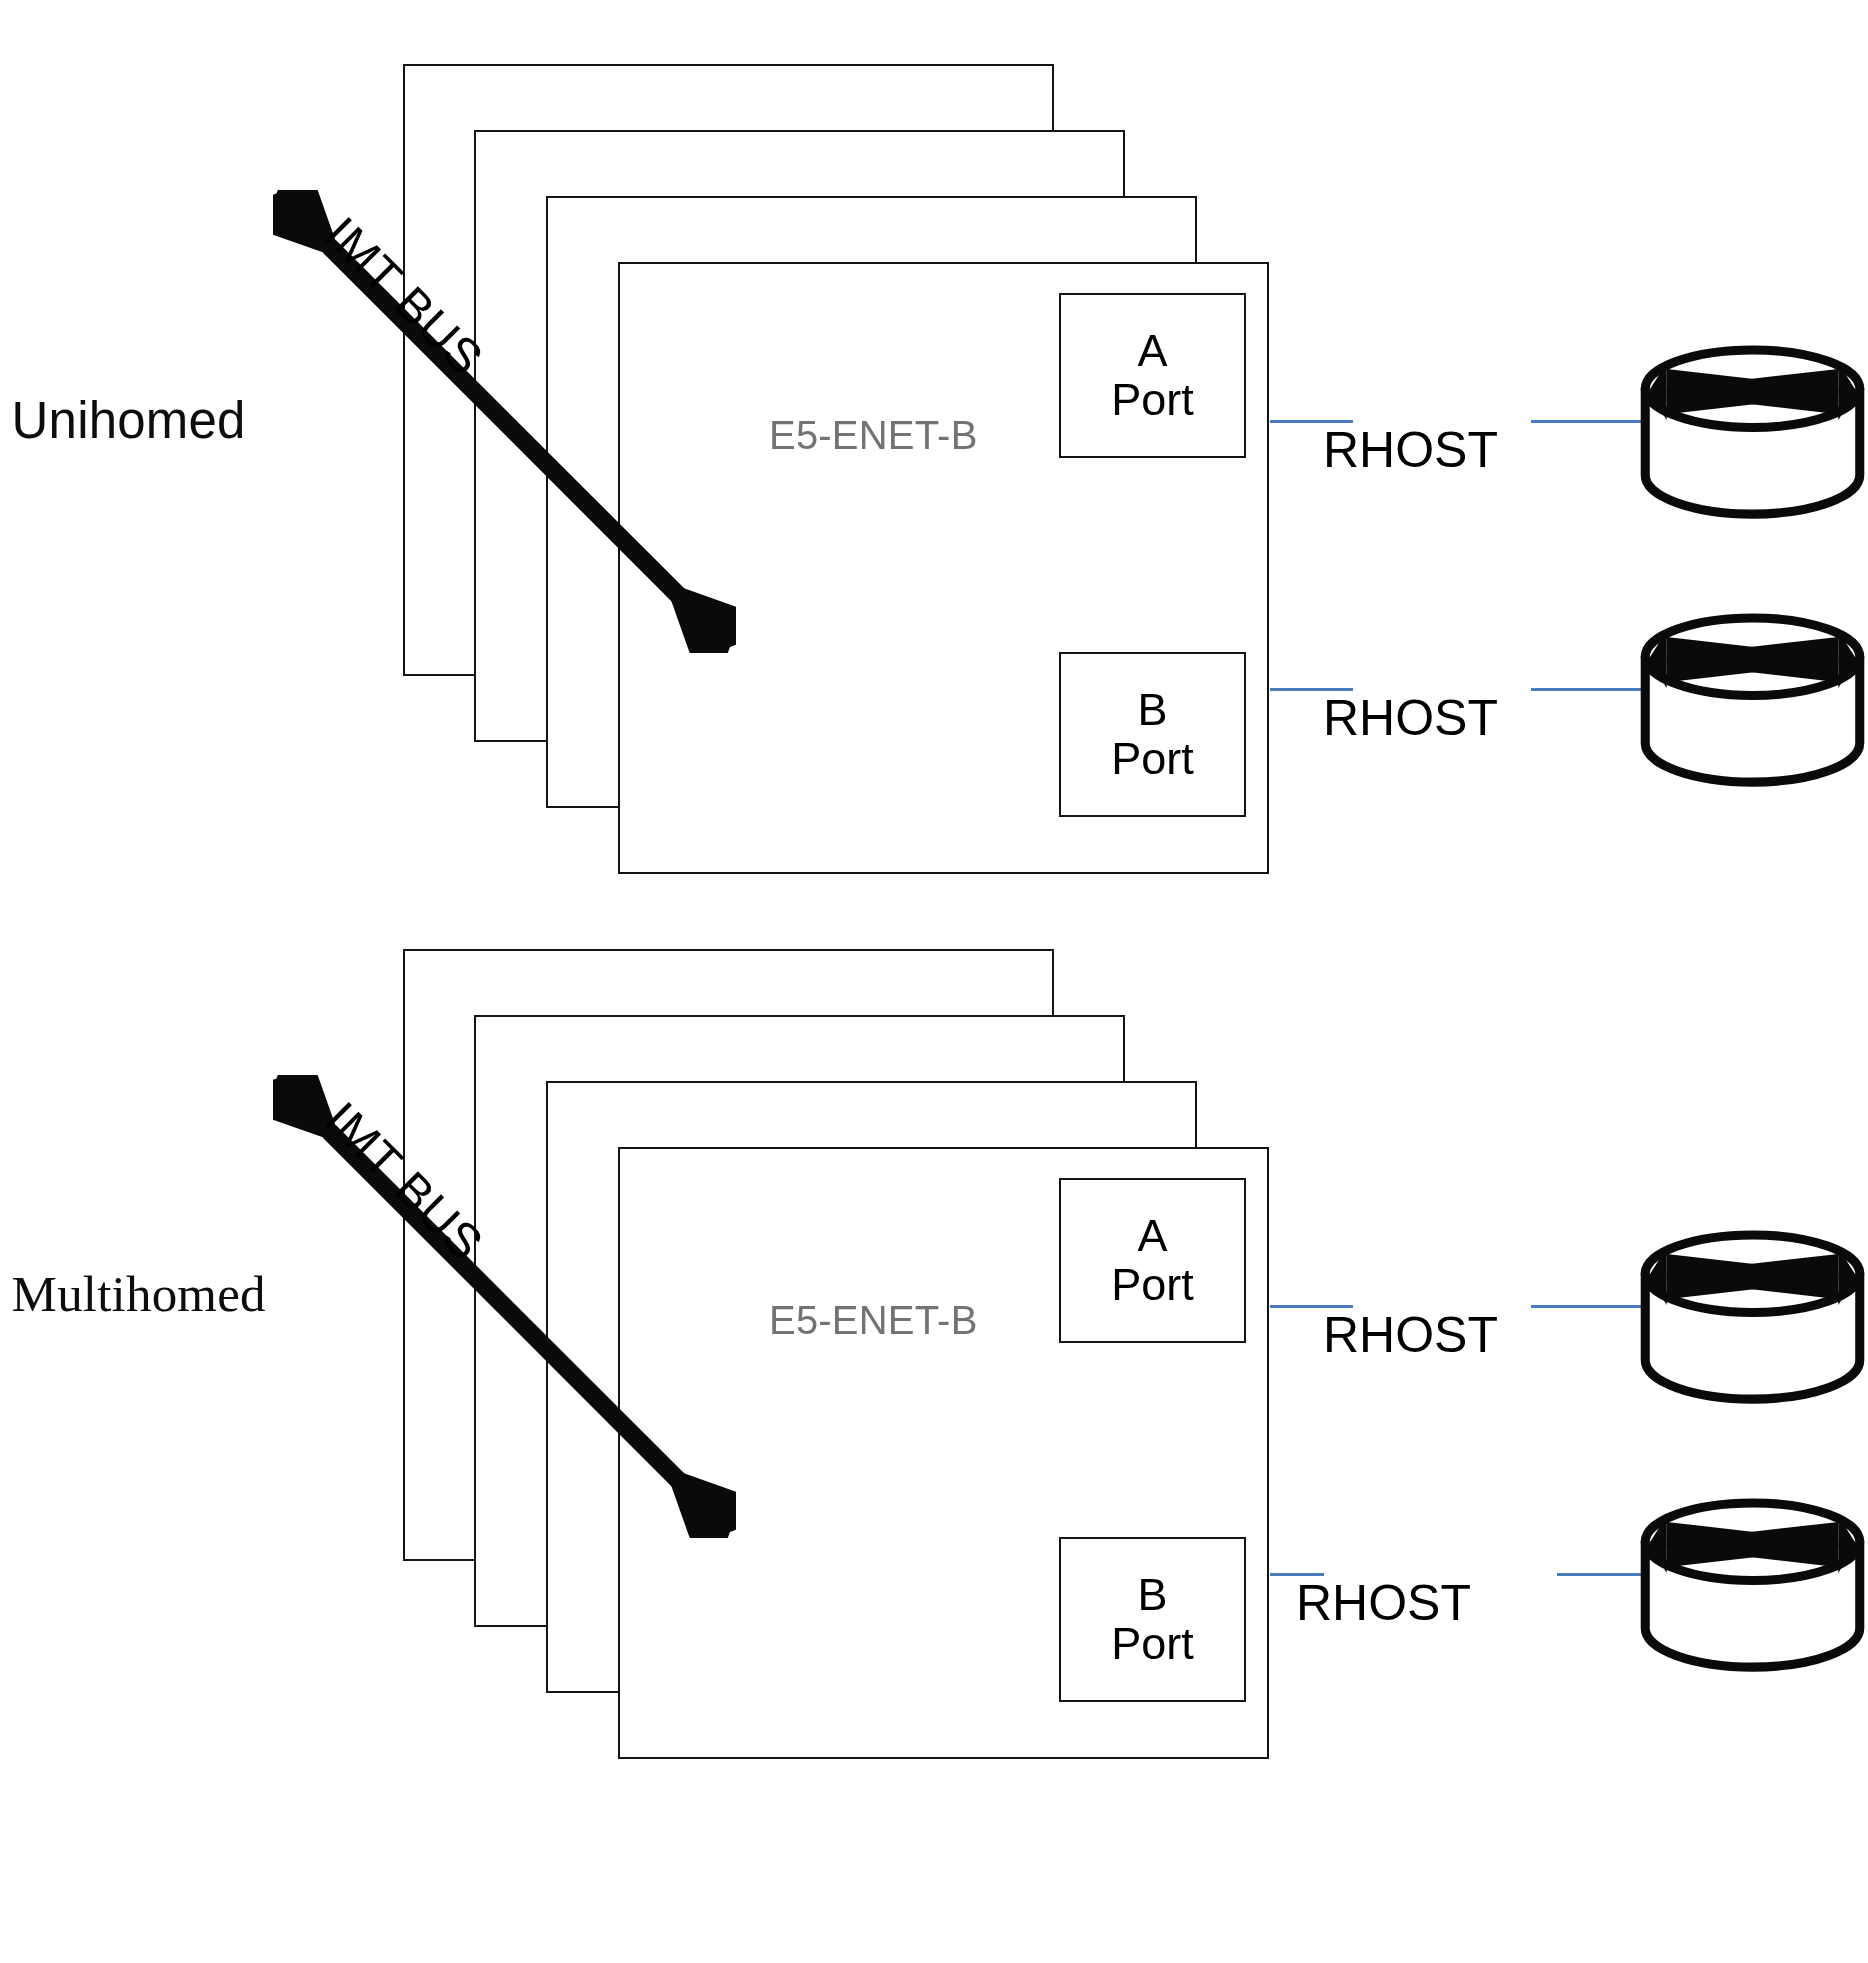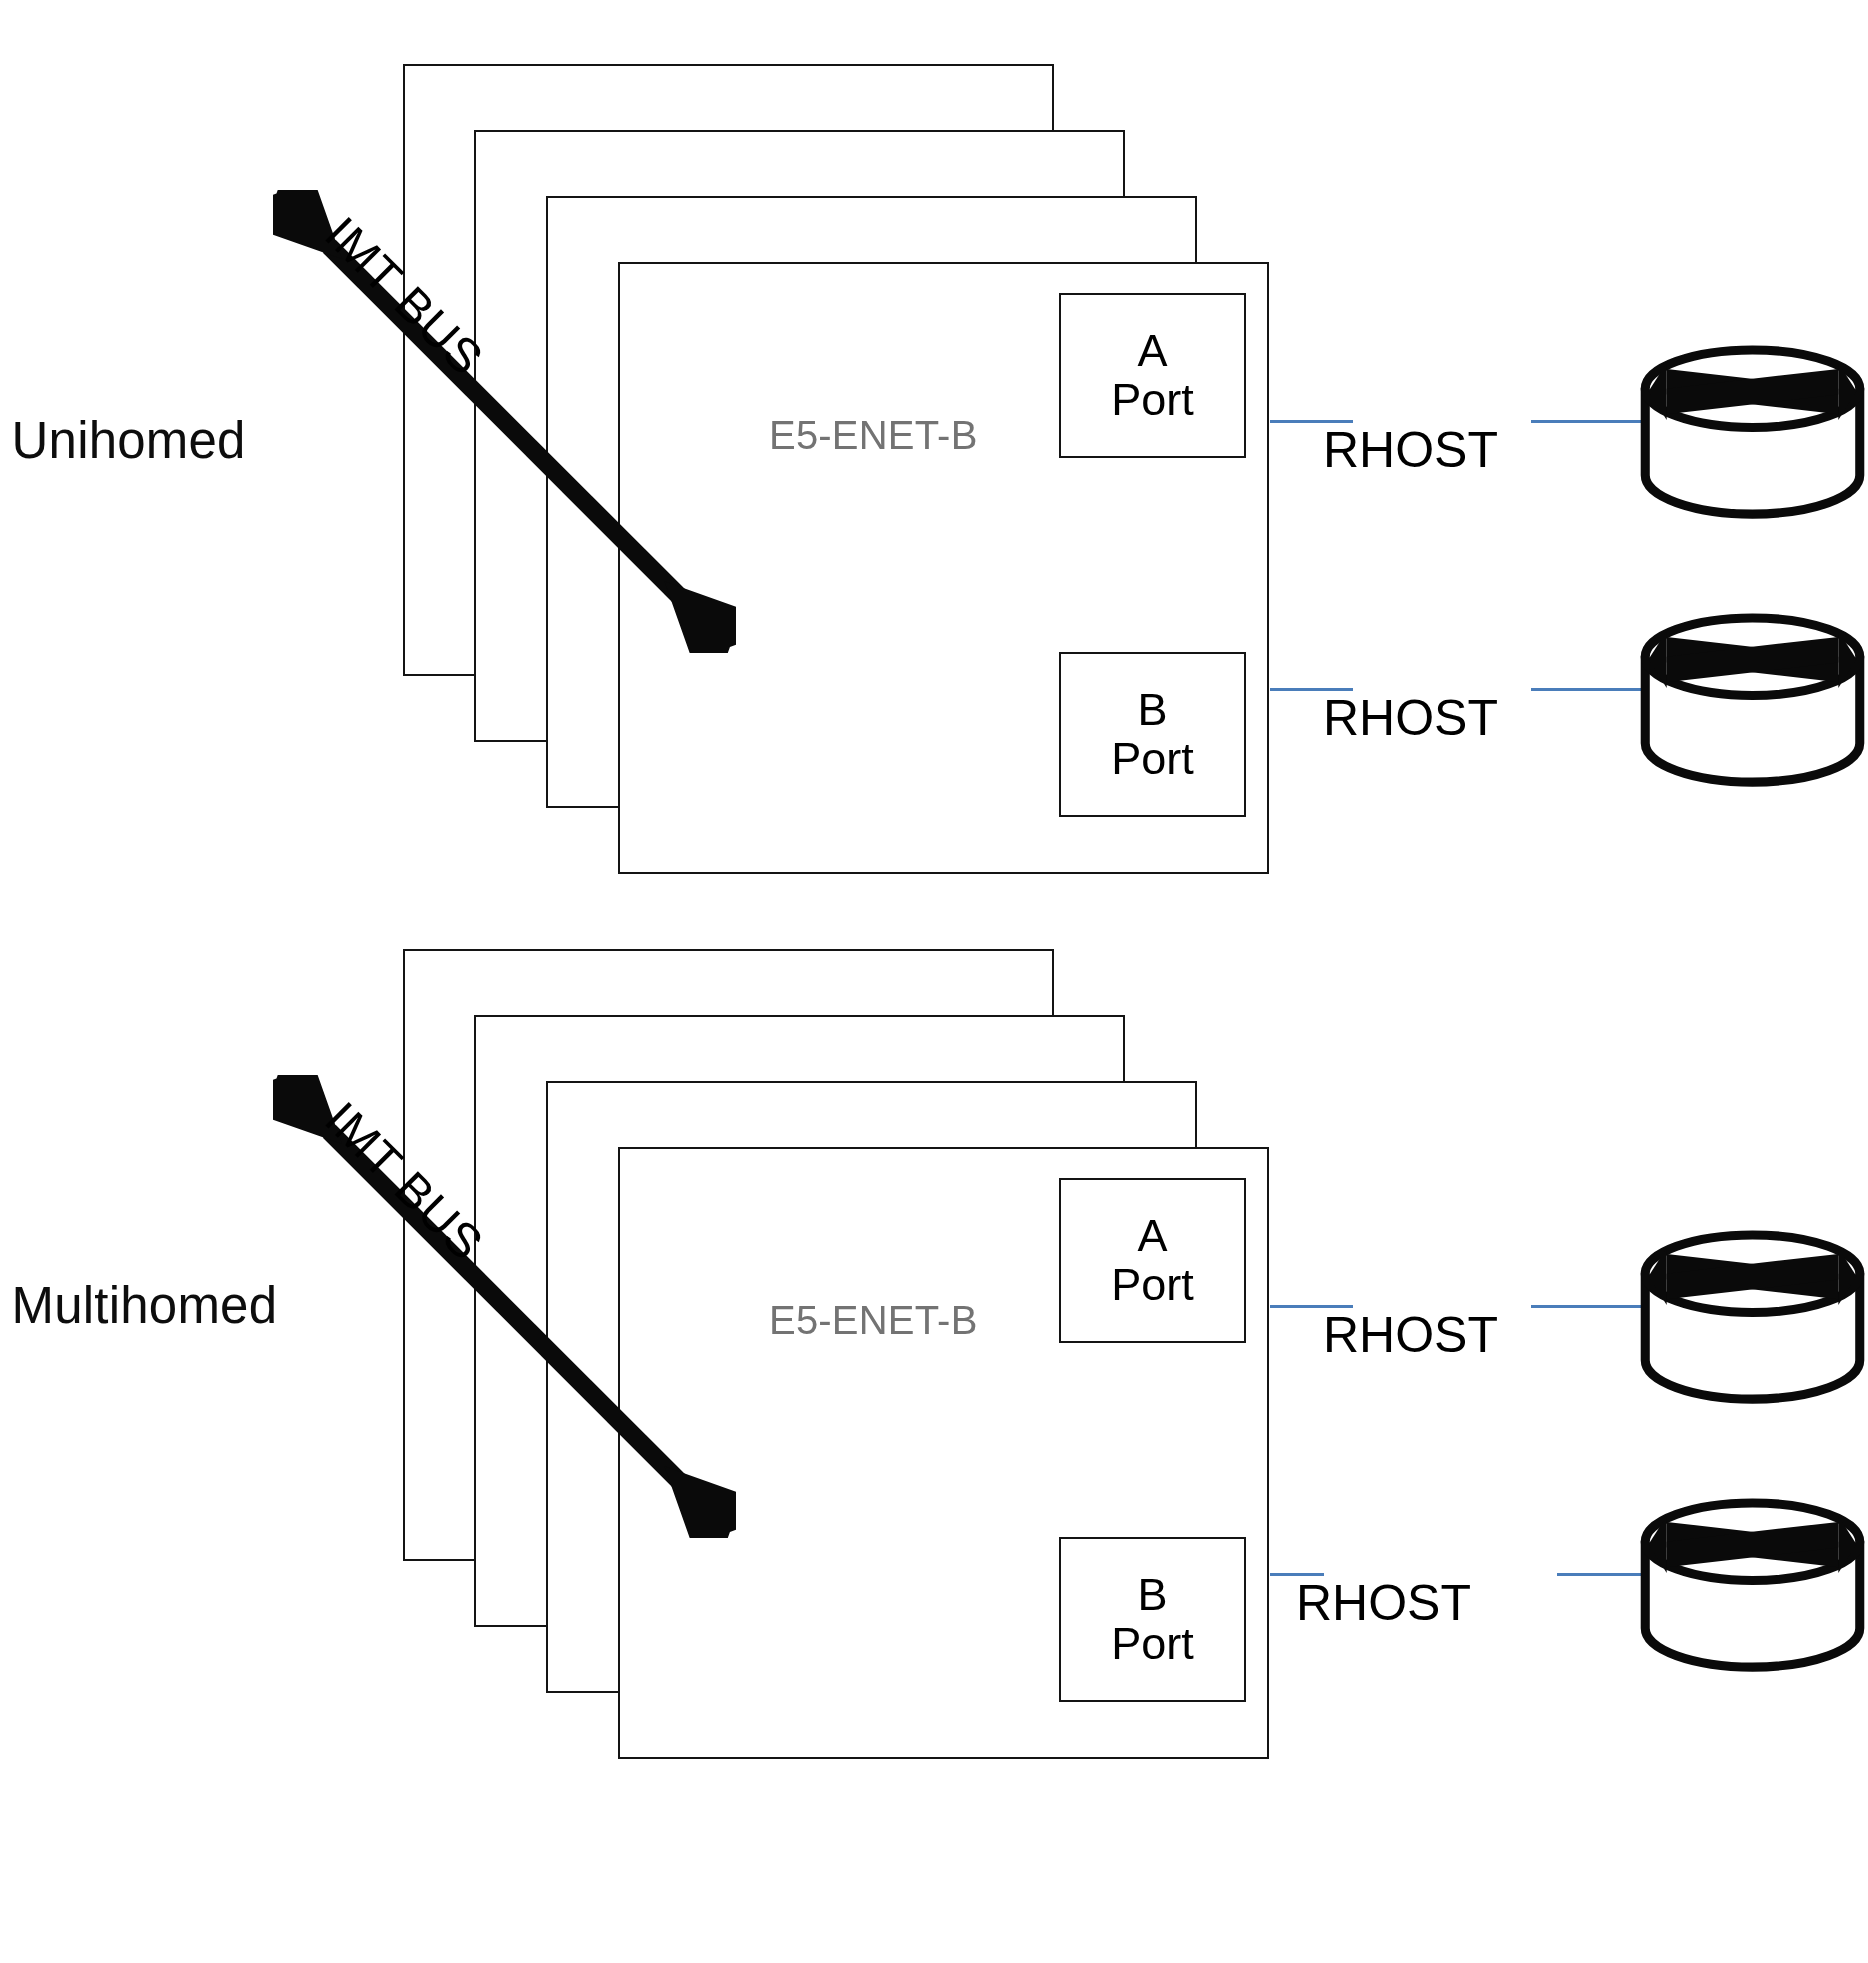--- a/index.html
+++ b/index.html
@@ -115,21 +115,21 @@
     z-index: 8;
   }
 </style>
 </head>
 <body>
 
 <div id="canvas">
 
   <div class="section" id="section-unihomed">
 
-    <div class="section-label" style="top:415px;">Unihomed</div>
+    <div class="section-label" style="top:395px;">Unihomed</div>
 
     <div class="card c1" style="left:403px; top:64px; width:651px; height:612px;"></div>
     <div class="card c2" style="left:474px; top:130px; width:651px; height:612px;"></div>
     <div class="card c3" style="left:546px; top:196px; width:651px; height:612px;"></div>
 
     <div class="card c4" style="left:618px; top:262px; width:651px; height:612px;">
 
       <div class="board-name" style="left:149px; top:149px;">E5-ENET-B</div>
 
       <div class="port-box" style="left:439px; top:29px; width:187px; height:165px;">
@@ -183,21 +183,21 @@
       <ellipse cx="140" cy="55" rx="130" ry="47" fill="#ffffff" stroke="#0a0a0a" stroke-width="11"></ellipse>
       <path d="M36,31 L36,62 L244,86 L244,55 Z" fill="#0a0a0a"></path>
       <path d="M36,86 L36,55 L244,31 L244,62 Z" fill="#0a0a0a"></path>
       <path d="M36,24 L36,93 L14,58 Z" fill="#0a0a0a"></path>
       <path d="M244,24 L244,93 L266,58 Z" fill="#0a0a0a"></path>
     </svg>
   </div>
 
   <div class="section" id="section-multihomed">
 
-    <div class="section-label" style="top:395px;">Multihomed</div>
+    <div class="section-label" style="top:384px;font-family:Liberation Serif, serif;">Multihomed</div>
 
     <div class="card c1" style="left:403px; top:64px; width:651px; height:612px;"></div>
     <div class="card c2" style="left:474px; top:130px; width:651px; height:612px;"></div>
     <div class="card c3" style="left:546px; top:196px; width:651px; height:612px;"></div>
 
     <div class="card c4" style="left:618px; top:262px; width:651px; height:612px;">
 
       <div class="board-name" style="left:149px; top:149px;">E5-ENET-B</div>
 
       <div class="port-box" style="left:439px; top:29px; width:187px; height:165px;">

